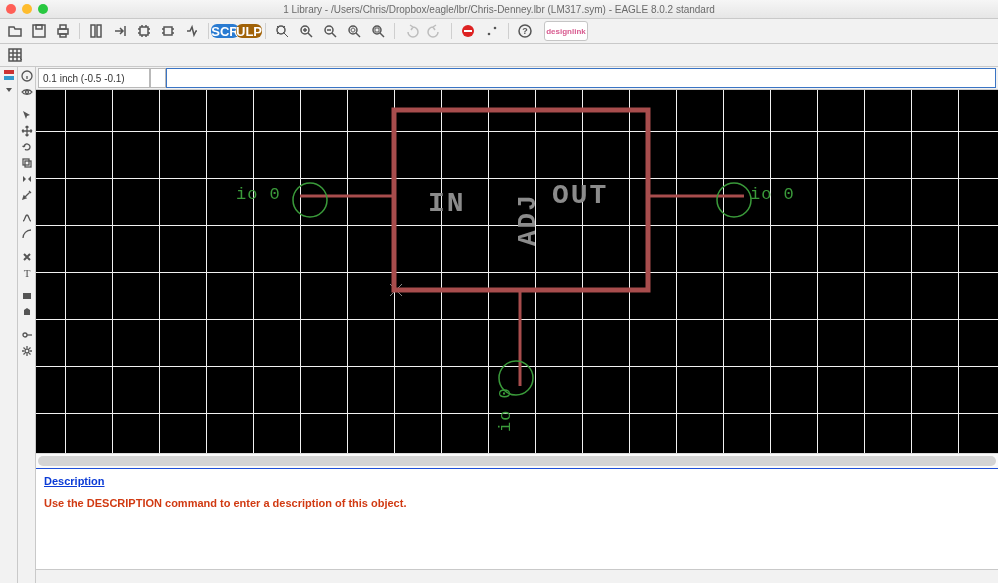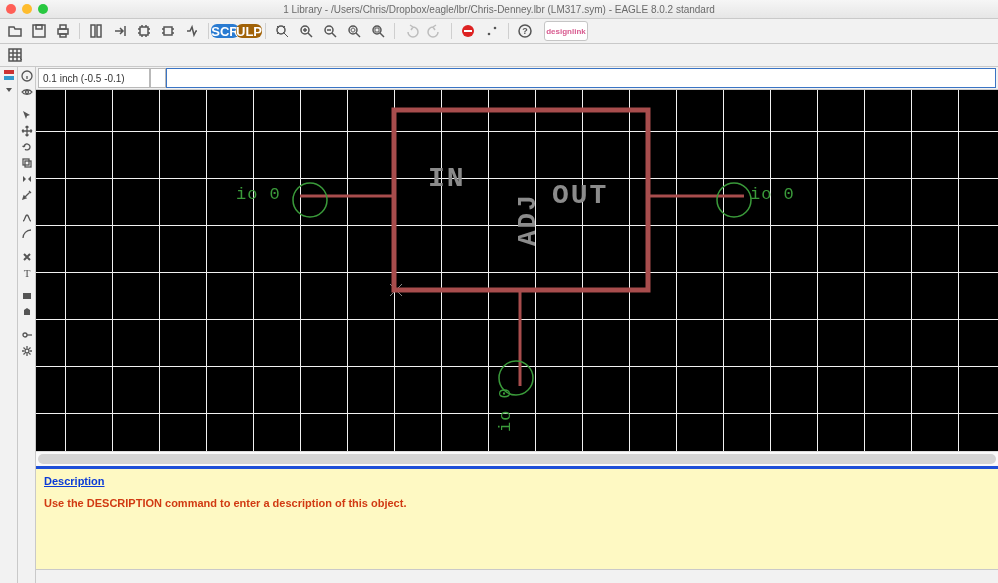--- a/index.html
+++ b/index.html
@@ -40,21 +40,21 @@
     background-position:-18px -6px;
   }
   .schem{position:absolute;inset:0}
   .pinlbl{position:absolute;font-family:"Courier New",monospace;color:#3a9a3a;font-size:17px;letter-spacing:1px}
   .bodylbl{position:absolute;font-family:"Courier New",monospace;color:#8b8b8b;font-size:28px;font-weight:bold;letter-spacing:2px}
   .adjlbl{position:absolute;font-family:"Courier New",monospace;color:#8b8b8b;font-size:26px;font-weight:bold;letter-spacing:2px;transform:rotate(-90deg);transform-origin:left top}
   
   .hscroll{height:14px;background:#fafafa;border-top:1px solid #dcdcdc;position:relative}
   .hscroll .thumb{position:absolute;top:2px;left:2px;right:2px;height:10px;background:#d4d4d4;border-radius:5px}
   
-  .descpanel{background:#fef9c3;border-top:3px solid #1d4ed8;padding:6px 8px;height:88px;overflow:auto}
+  .descpanel{background:#ffffff;border-top:1px solid #1d4ed8;padding:6px 8px;height:88px;overflow:auto}
   .descpanel a{color:#0b3bd6;font-weight:bold;font-size:11px;text-decoration:underline}
   .descpanel .msg{color:#d13a12;font-weight:bold;font-size:11px;margin-top:10px}
   
   .status{height:16px;background:#f2f2f2;border-top:1px solid #c9c9c9;font-size:10px;color:#666;padding:0 6px;display:flex;align-items:center}
 </style>
 </head>
 <body>
 
 <div class="titlebar">
   <div class="traffic">
@@ -331,21 +331,21 @@
         <circle cx="698" cy="110" r="17" fill="none" stroke="#3a9a3a" stroke-width="1.5"></circle>
 
         <line x1="484" y1="200" x2="484" y2="296" stroke="#a84d4d" stroke-width="3"></line>
         <circle cx="480" cy="288" r="17" fill="none" stroke="#3a9a3a" stroke-width="1.5"></circle>
       </svg>
 
       <div class="pinlbl" style="left:200px;top:95px">io 0</div>
       <div class="pinlbl" style="left:714px;top:95px">io 0</div>
       <div class="pinlbl" style="left:460px;top:342px;transform:rotate(-90deg);transform-origin:left top">io 0</div>
 
-      <div class="bodylbl" style="left:392px;top:73px">IN</div>
+      <div class="bodylbl" style="left:392px;top:98px">IN</div>
       <div class="bodylbl" style="left:516px;top:90px">OUT</div>
       <div class="adjlbl" style="left:477px;top:156px">ADJ</div>
     </div>
 
     <div class="hscroll">
       <div class="thumb"></div>
     </div>
 
     <div class="descpanel">
       <a href="#">Description</a>

